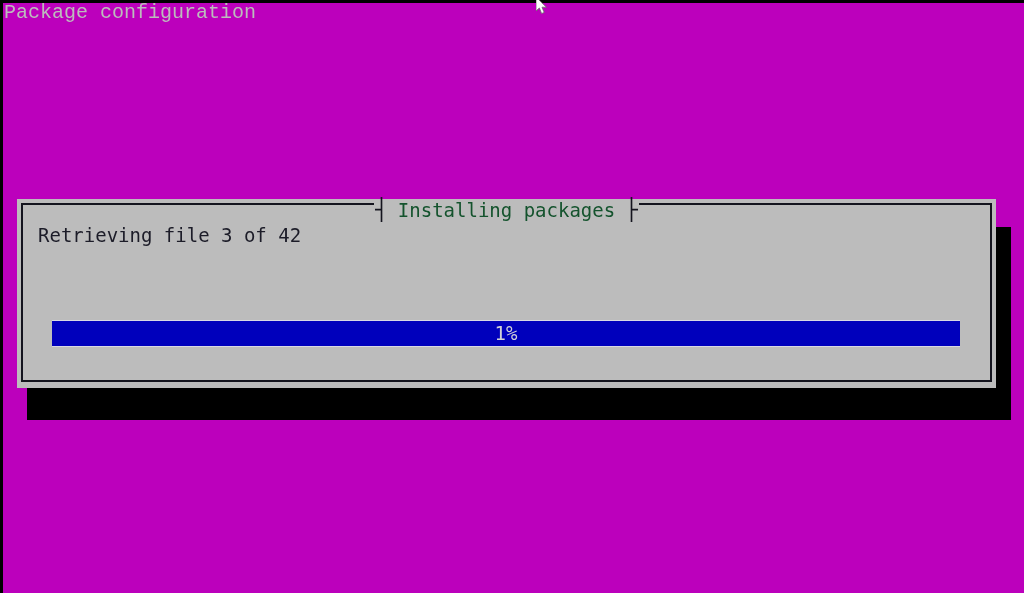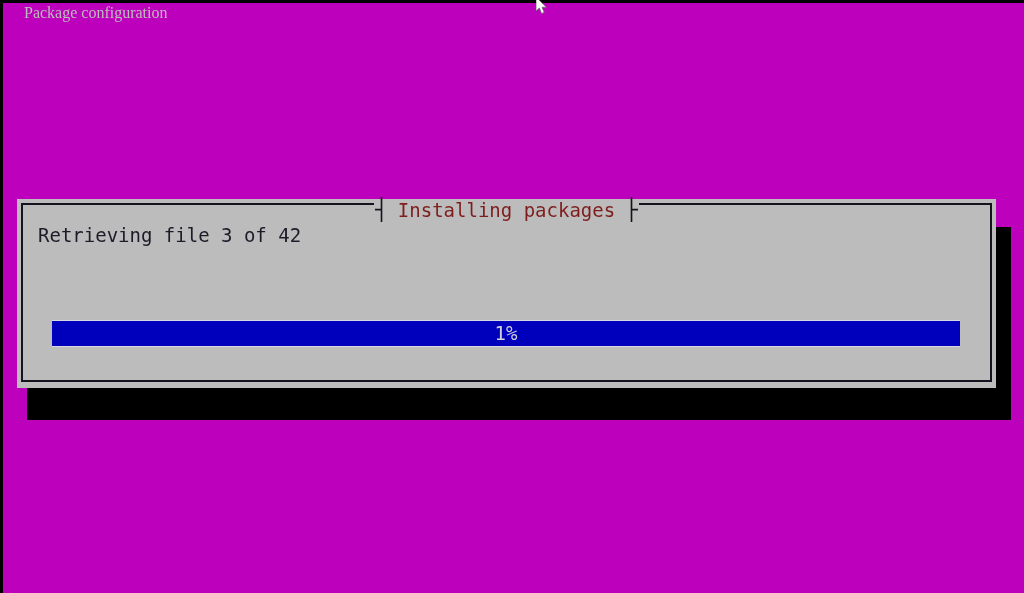--- a/index.html
+++ b/index.html
@@ -27,26 +27,25 @@
     height: 590px;
     background: #bc00bc;
   }
 
   
   #screen-title {
     position: absolute;
     left: 4px;
     top: 1px;
     color: #bcbcbc;
-    font-size: 16px;
+    font-size: 20px;
     line-height: 24px;
     letter-spacing: 0px;
     white-space: pre;
-    font-family: Liberation Serif, serif;
-    margin-left: 20px;
+    font-family: Liberation Mono, monospace;
   }
 
   
   #cursor {
     position: absolute;
     left: 536px;
     top: -3px;
     width: 12px;
     height: 18px;
   }
@@ -98,21 +97,21 @@
   }
   #dialog-titlebar .tb-sep {
     color: #14141e;
     font-size: 21px;
     line-height: 22px;
     background: #bcbcbc;
     padding: 0 1px;
     font-family: "DejaVu Sans Mono", "Liberation Mono", monospace;
   }
   #dialog-title-text {
-    color: #7f1d1d;
+    color: #14532d;
     font-size: 19px;
     line-height: 22px;
     background: #bcbcbc;
     padding: 0 9px;
     white-space: pre;
     font-family: "DejaVu Sans Mono", "Liberation Mono", monospace;
   }
 
   
   #dialog-message {

